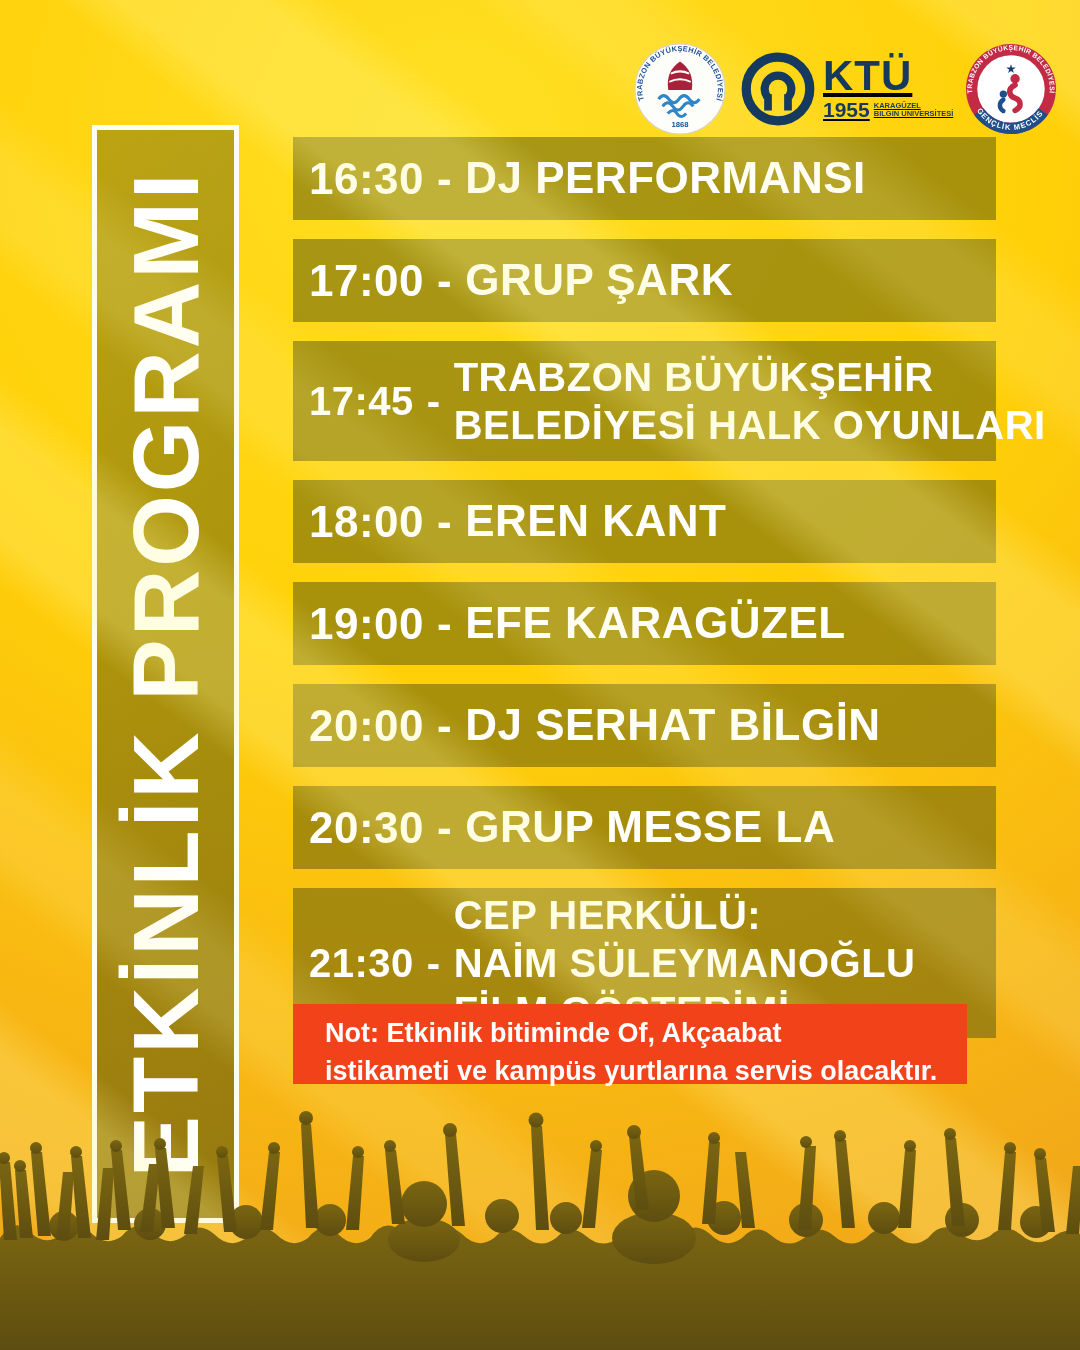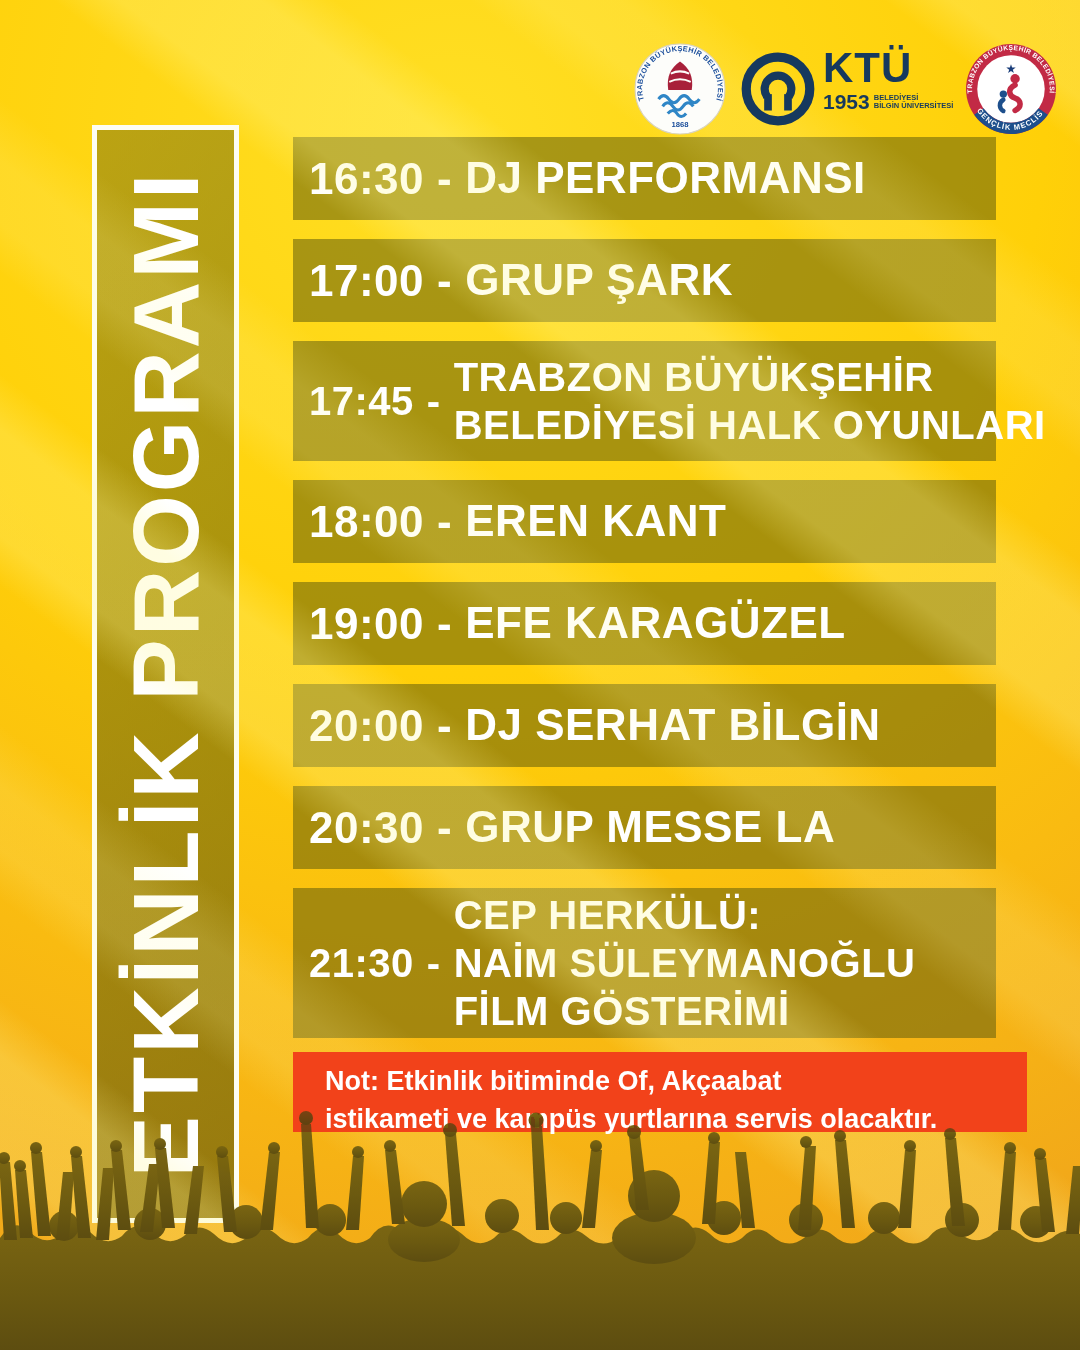--- a/index.html
+++ b/index.html
@@ -43,29 +43,29 @@
     display:flex; align-items:center; padding-left:16px;
     color:#fff; font-weight:bold; font-size:44px; letter-spacing:0.5px;
   }
   .row.multi2{min-height:120px; font-size:40px;}
   .row.multi3{min-height:150px; font-size:40px;}
   .row .dash{margin:0 13px;}
   .row .lines{display:flex; flex-direction:column;}
   .row .line{display:block; line-height:1.2; white-space:nowrap;}
   
   .note{
-    position:absolute; left:293px; top:1052px; width:734px; height:80px;
+    position:absolute; left:293px; top:1004px; width:674px; height:80px;
     box-sizing:border-box; background:#f2421a; padding:10px 0 0 32px;
     color:#fff; font-weight:bold; font-size:27px; line-height:1.42;
   }
   .note .line{display:block; white-space:nowrap;}
   
   .logos{position:absolute; left:633px; top:38px; height:102px; display:flex; align-items:center;}
   .logo-a{width:94px; height:94px;}
-  .logo-b{display:flex; align-items:flex-start; margin-left:10px;}
+  .logo-b{display:flex; align-items:center; margin-left:10px;text-decoration:underline;}
   .logo-b svg{width:82px; height:82px;}
   .ktu-text{margin-left:4px; color:#16395e;}
   .ktu-abbr{font-size:42px; font-weight:bold; line-height:0.95; letter-spacing:1px;}
   .ktu-sub{display:flex; align-items:center; margin-top:2px;}
   .ktu-year{font-size:21px; font-weight:bold; margin-right:4px;}
   .ktu-small{font-size:7.5px; font-weight:bold; line-height:1.1;}
   .ktu-small span{display:block; white-space:nowrap;}
   .logo-c{width:92px; height:92px; margin-left:12px;}
   
   .crowd{
@@ -175,23 +175,23 @@
     <div class="logo-b">
       <svg viewBox="0 0 80 80">
         <circle cx="40" cy="40" r="31" stroke="#16395e" stroke-width="9" fill="none"></circle>
         <path d="M29.4,47.5 A13,13 0 1 1 50.6,47.5" stroke="#16395e" stroke-width="8" fill="none"></path>
         <rect x="26.5" y="45" width="7.5" height="16" fill="#16395e"></rect>
         <rect x="46" y="45" width="7.5" height="16" fill="#16395e"></rect>
       </svg>
       <div class="ktu-text">
         <div class="ktu-abbr">KTÜ</div>
         <div class="ktu-sub">
-          <span class="ktu-year">1953</span>
+          <span class="ktu-year">1955</span>
           <span class="ktu-small">
-            <span>BELEDİYESİ</span>
+            <span>KARAGÜZEL</span>
             <span>BİLGİN ÜNİVERSİTESİ</span>
           </span>
         </div>
       </div>
     </div>
 
     <svg class="logo-c" viewBox="0 0 90 90">
       <circle cx="45" cy="45" r="44" fill="#c22a45"></circle>
       <circle cx="45" cy="45" r="33" fill="#fff"></circle>
       <path d="M13.5,67.1 A38.5,38.5 0 0 0 76.5,67.1" stroke="#1d4f8c" stroke-width="11" fill="none"></path>

